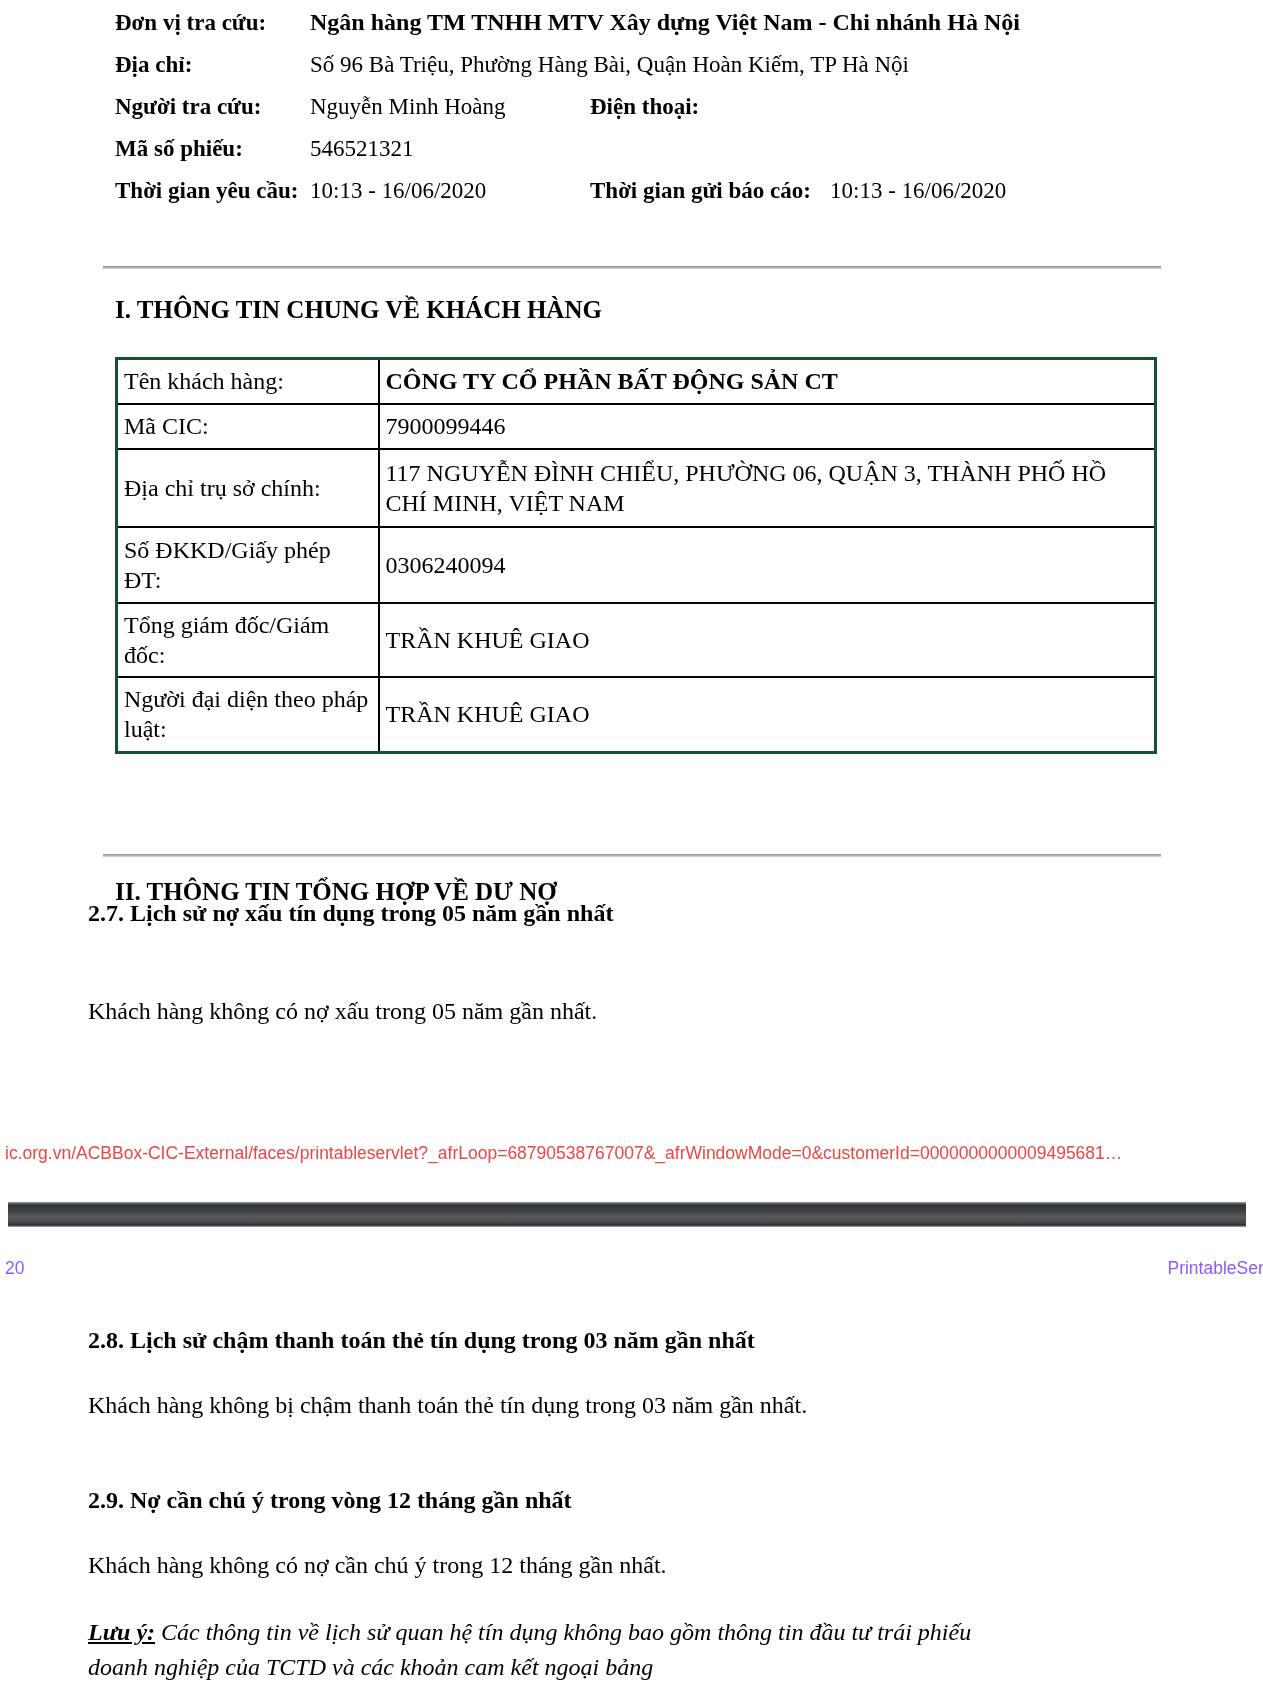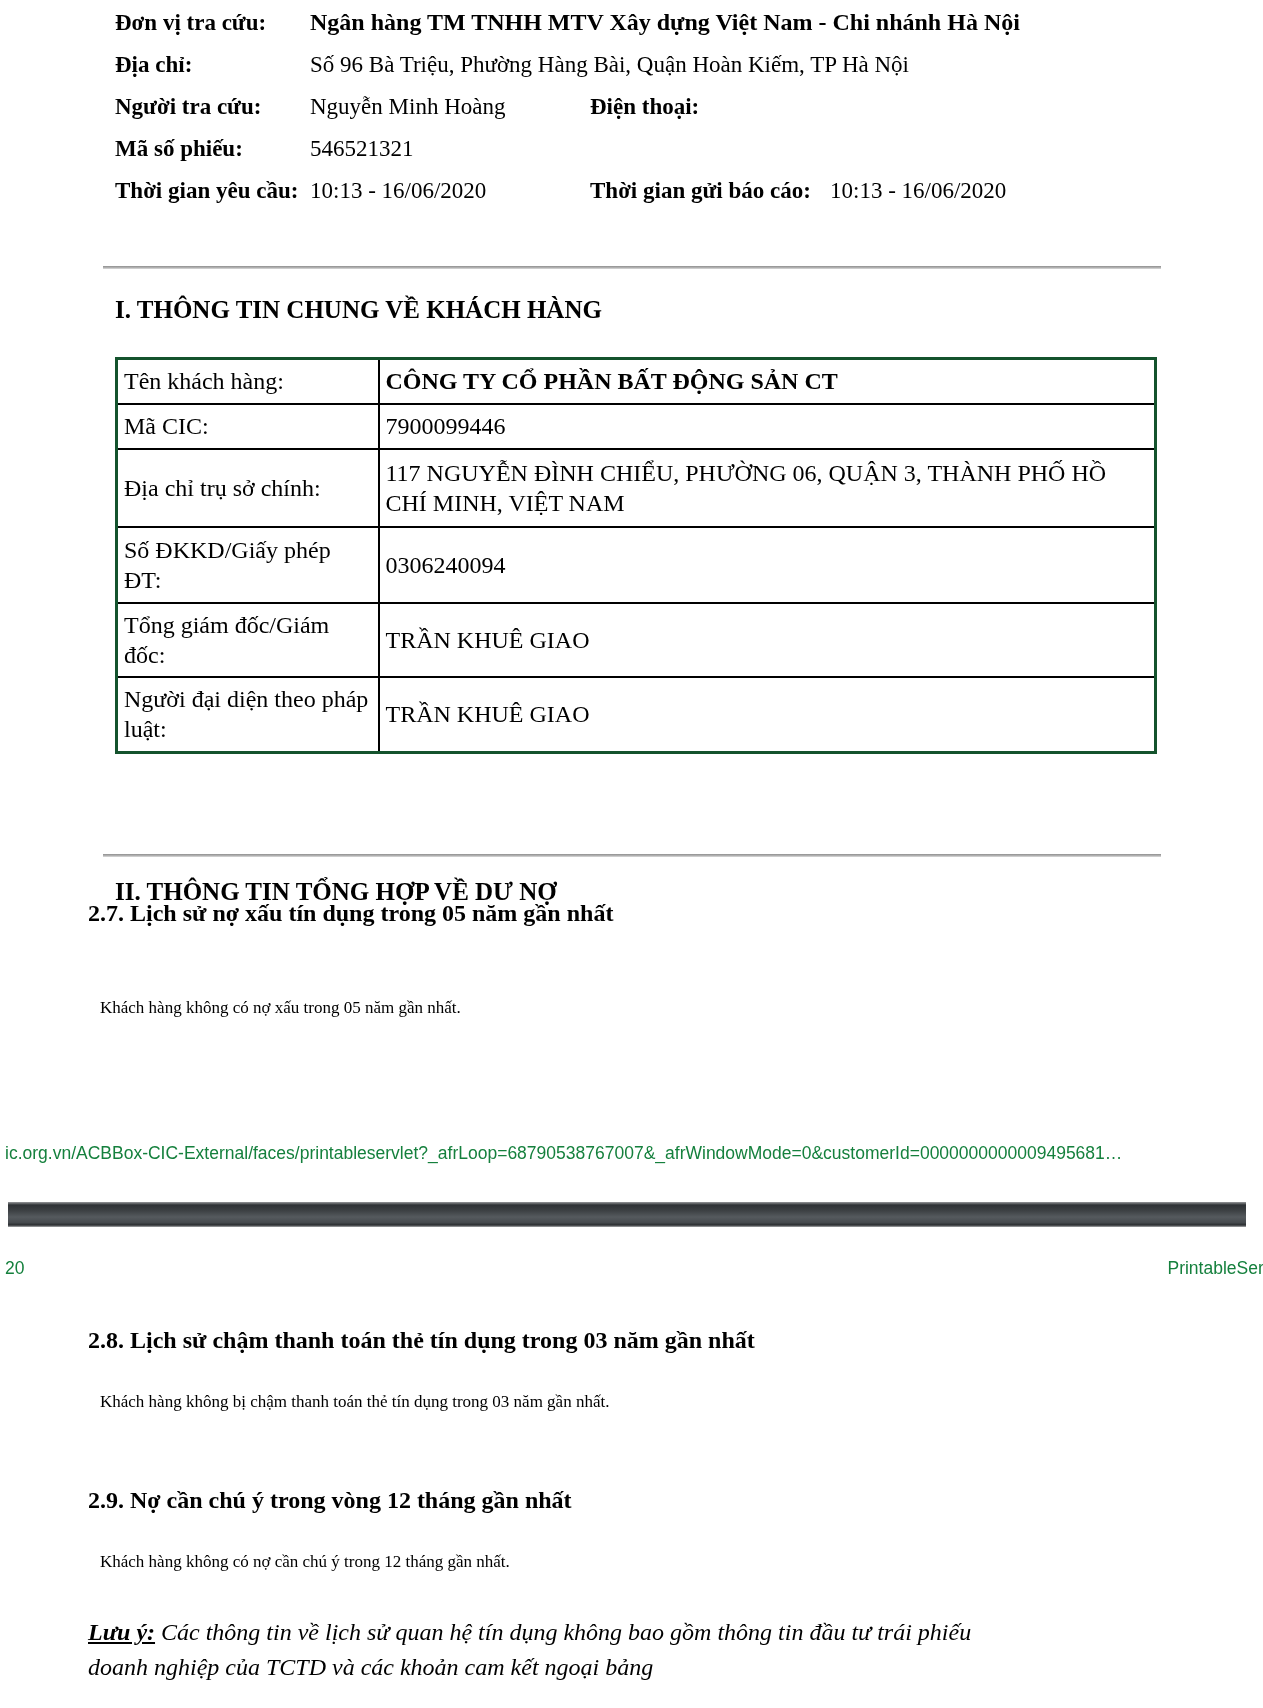--- a/index.html
+++ b/index.html
@@ -13,35 +13,35 @@
   .hlabel{font-weight:700;font-size:23px;line-height:29px;}
   .hvalue{font-size:23px;line-height:29px;}
   .hvalue.bold{font-weight:700;font-size:24px;}
   .span3{grid-column:2/5;}
   
   .divider{position:absolute;left:103px;width:1058px;height:3px;
     background:linear-gradient(180deg,#8f8f8f 0%,#b5b5b5 60%,#dedede 100%);}
   
   .sec-heading{position:absolute;left:115px;font-weight:700;font-size:25px;white-space:nowrap;}
   .sub-heading{position:absolute;left:88px;font-weight:700;font-size:24px;white-space:nowrap;}
-  .para{position:absolute;left:100px;font-size:17px;white-space:nowrap;}
+  .para{position:absolute;left:88px;font-size:24px;white-space:nowrap;}
   
   .cust-table{position:absolute;left:115px;top:357px;width:1042px;border-collapse:collapse;table-layout:fixed;}
   .cust-table td{border:2px solid #000;vertical-align:middle;font-size:24px;line-height:30px;padding:2px 6px;}
   .cust-table{border:3px solid #14532d;}
   .cust-table col.c1{width:262px;}
   .cust-table tr:first-child td.val{font-weight:700;}
   
   .url-footer{position:absolute;left:5px;top:1143px;width:1253px;
-    font-family:"Liberation Sans",sans-serif;font-size:17.5px;color:#15803d;
+    font-family:"Liberation Sans",sans-serif;font-size:17.5px;color:#ef4444;
     white-space:nowrap;overflow:hidden;}
   .page-sep{position:absolute;left:8px;top:1202px;width:1238px;height:25px;
     background:linear-gradient(180deg,#97999b 0%,#2e3235 12%,#3d4144 35%,#555a5e 60%,#464a4e 82%,#2b2e31 92%,#a9abad 100%);}
   .page-head{position:absolute;left:0;top:1258px;width:1263px;height:24px;
-    font-family:"Liberation Sans",sans-serif;font-size:17.5px;color:#15803d;}
+    font-family:"Liberation Sans",sans-serif;font-size:17.5px;color:#8b5cf6;}
   .page-num{position:absolute;left:5px;top:0;}
   .doc-title{position:absolute;left:0;top:0;width:100%;text-align:right;margin-left:28px;}
   
   .note{position:absolute;left:88px;top:1615px;width:915px;font-size:24px;line-height:35px;font-style:italic;}
   .note .note-label{font-weight:700;text-decoration:underline;}
 </style>
 </head>
 <body>
 
 <div class="canvas">

